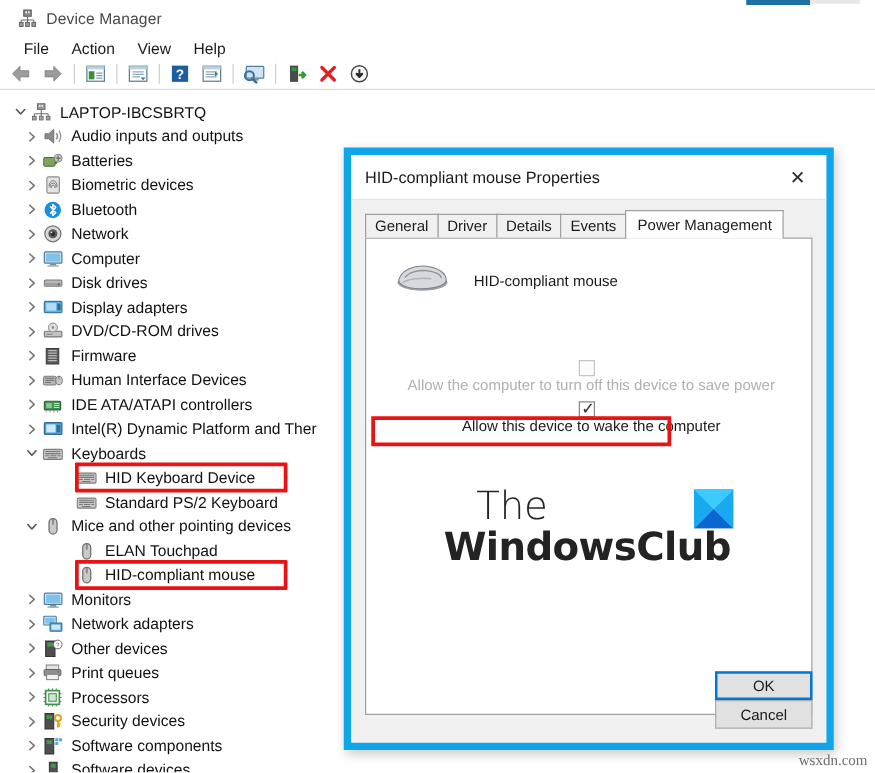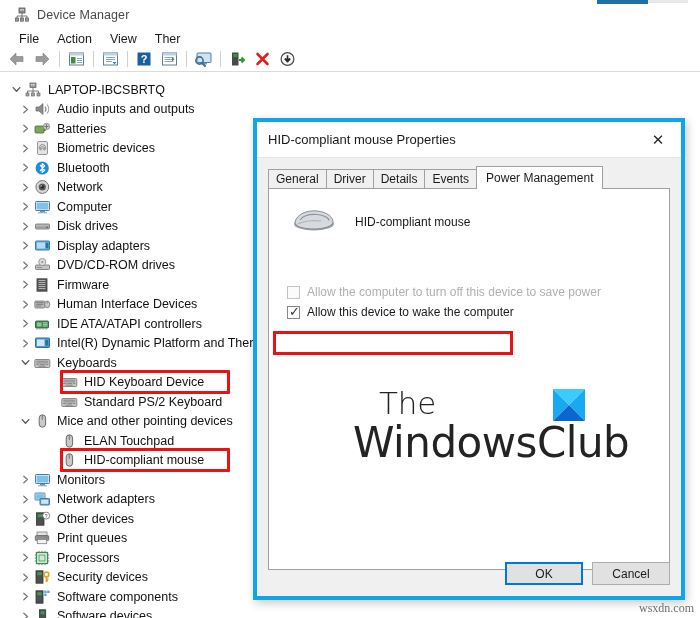--- a/index.html
+++ b/index.html
@@ -143,24 +143,24 @@
     position: absolute;
     border: 3px solid #e81313;
     border-radius: 1px;
     pointer-events: none;
     z-index: 5;
   }
 
   
   .dialog {
     position: absolute;
-    left: 253px; top: 118px;
-    width: 432px; height: 482px;
+    left: 275px; top: 118px;
+    width: 392px; height: 482px;
     background: #f0f0f0;
-    border: 4px solid #0ea5e9;
+    border: 6px solid #0ea5e9;
     box-shadow: 2px 3px 9px rgba(0,0,0,0.22);
     z-index: 20;
   }
   .dlg-titlebar {
     height: 36px;
     display: flex;
     align-items: center;
     background: #ffffff;
     border-bottom: 1px solid #e6e6e6;
     position: relative;
@@ -235,20 +235,21 @@
     color: #1a1a1a;
     margin-left: 18px;
   }
 
   .chk-row {
     display: flex;
     align-items: center;
     margin-left: 4px;
     font-size: 12px;
     position: relative;
+    flex-direction: column;
   }
   .chk-row.first { margin-top: 48px; }
   .chk-row.second { margin-top: 6px; }
 
   .checkbox {
     width: 13px; height: 13px;
     border: 1px solid #888888;
     background: #ffffff;
     margin-right: 7px;
     flex: none;
@@ -281,34 +282,35 @@
     justify-content: center;
   }
   .logo-inner { position: relative; width: 232px; height: 72px; }
   .logo-the {
     position: absolute; left: 26px; top: 0px;
     font-size: 31px; color: #232323; letter-spacing: -0.2px;
     font-family: "DejaVu Sans", sans-serif; font-weight: 300;
   }
   .logo-wc {
     position: absolute; left: 0px; top: 33px;
-    font-size: 42px; color: #232323; letter-spacing: -0.5px;
-    font-family: "DejaVu Sans", sans-serif; font-weight: 400;
+    font-size: 31px; color: #232323; letter-spacing: -0.5px;
+    font-family: "DejaVu Sans", sans-serif; font-weight: 700;
   }
   .logo-mark {
     position: absolute; right: 0px; top: 4px;
     width: 32px; height: 32px;
     overflow: hidden;
   }
 
   
   .dlg-buttons {
     position: absolute;
     right: 11px; bottom: 11px;
     display: flex;
+    flex-direction: column;
   }
   .dlg-btn {
     width: 78px; height: 23px;
     font-size: 12px;
     color: #1a1a1a;
     background: #e1e1e1;
     border: 1px solid #adadad;
     display: flex; align-items: center; justify-content: center;
     margin-left: 9px;
   }
@@ -347,21 +349,21 @@
         <rect x="11.5" y="11" width="3" height="3.2" fill="#9a9a9a" stroke="#5b5b5b" stroke-width="0.7"></rect>
       </svg>
     </span>
     <span class="title-text">Device Manager</span>
   </div>
 
   <div class="menubar">
     <div class="menu-item">File</div>
     <div class="menu-item">Action</div>
     <div class="menu-item">View</div>
-    <div class="menu-item">Ther</div>
+    <div class="menu-item">Help</div>
   </div>
 
   <div class="toolbar">
     <div class="tb-btn">
       <svg width="18" height="16" viewBox="0 0 18 16">
         <path d="M8 2 L2 8 L8 14 L8 10.5 L15 10.5 L15 5.5 L8 5.5 Z" fill="#9b9b9b" stroke="#7d7d7d" stroke-width="0.6"></path>
       </svg>
     </div>
     <div class="tb-btn">
       <svg width="18" height="16" viewBox="0 0 18 16">

